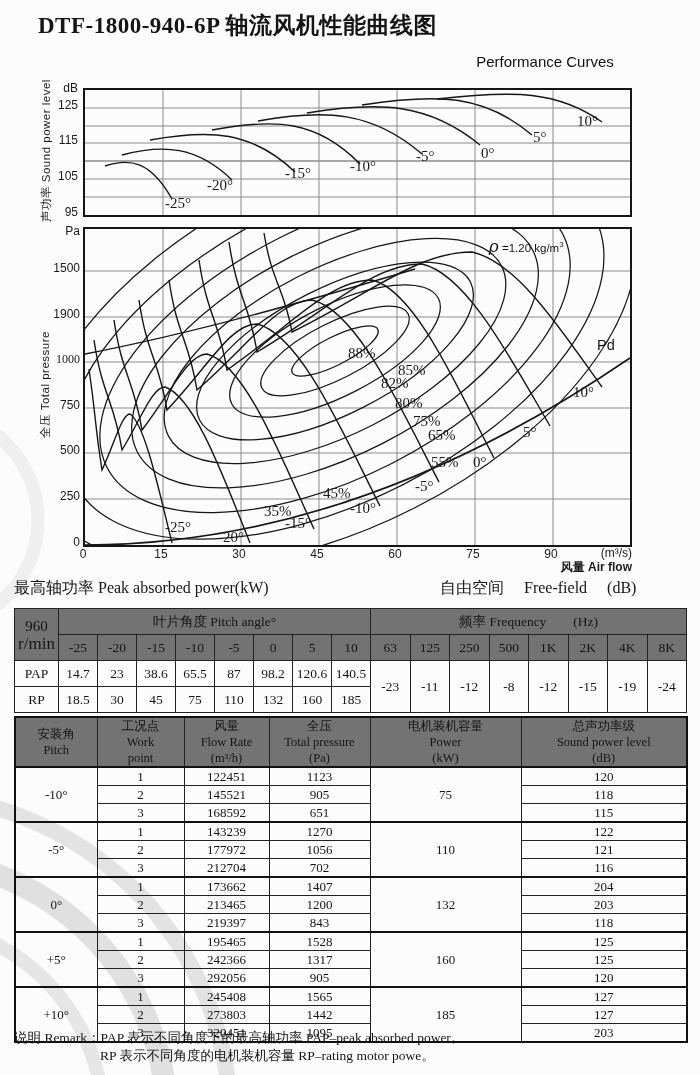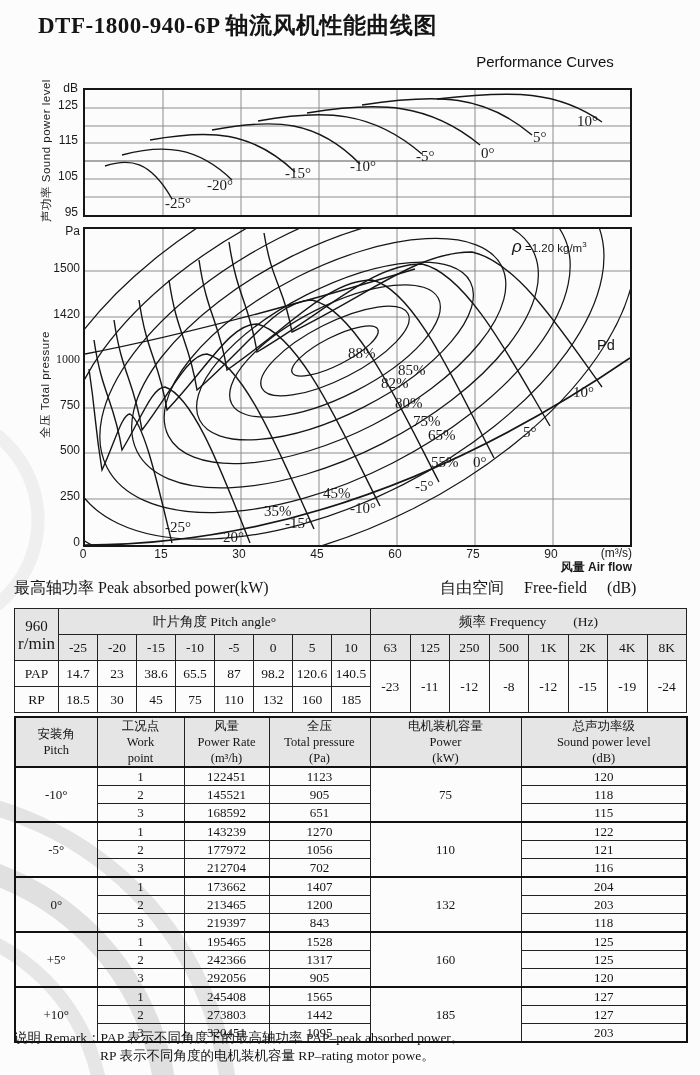--- a/index.html
+++ b/index.html
@@ -11,35 +11,35 @@
   .tick{font-size:12px;line-height:13px;color:#1a1a1a;}
   .clbl{font-size:15px;line-height:11px;color:#1a1a1a;white-space:nowrap;}
   .chartbox{border:2px solid #161616;box-sizing:content-box;background:transparent;}
   .vlab{font-size:11.5px;letter-spacing:.5px;text-align:center;transform:rotate(-90deg);
         transform-origin:center;white-space:nowrap;color:#1a1a1a;}
   #title{left:38px;top:10px;font-size:23px;font-weight:bold;letter-spacing:.5px;}
   #perf{left:380px;top:53px;width:330px;text-align:center;font-size:15px;color:#111;}
   table{border-collapse:collapse;table-layout:fixed;background:transparent;}
   .t{font-size:13px;}
   td,th{border:1px solid #222;padding:0;text-align:center;font-weight:normal;overflow:hidden;}
-  .hd{background:#e5e5e5;margin-left:8px;}
+  .hd{background:#737373;margin-left:8px;}
   #tbl1{left:14px;top:608px;width:672px;}
   #tbl1 td,#tbl1 th{height:25px;font-size:13.5px;}
   #tbl2{left:14px;top:716px;width:672px;border:2px solid #111;}
   #tbl2 th{height:18px;font-size:12.5px;line-height:15px;}
   #tbl2 td{height:17px;font-size:13px;line-height:16px;}
   #tbl2 .grp td{border-top:2px solid #111;}
   .hline{font-size:12.5px;line-height:16px;}
   #remark1,#remark2{font-size:13.5px;}
   svg{display:block;}
   .grid{stroke:#8c8c8c;stroke-width:1;}
   .crv{stroke:#161616;stroke-width:1.4;fill:none;}
   .crv2{stroke:#161616;stroke-width:1.7;fill:none;}
   .eff{stroke:#161616;stroke-width:1.25;fill:none;}
-  .rho{font-size:11.5px;margin-left:23px;} .rho .sym{font-size:17px;font-style:italic;}
+  .rho{font-size:11.5px;} .rho .sym{font-size:17px;font-style:italic;}
   sup{font-size:8px;}
 </style>
 </head>
 <body>
 
 <svg class="abs" style="left:0;top:0;width:700px;height:1075px;z-index:0;" viewBox="0 0 700 1075">
   <circle cx="-95" cy="1120" r="325" fill="none" stroke="#e3e3e3" stroke-width="16"></circle>
   <circle cx="-95" cy="1120" r="262" fill="none" stroke="#e0e0e0" stroke-width="22"></circle>
   <circle cx="-95" cy="1120" r="198" fill="none" stroke="#e6e6e6" stroke-width="14"></circle>
   <circle cx="-70" cy="520" r="108" fill="none" stroke="#efefef" stroke-width="13"></circle>
@@ -87,21 +87,21 @@
   <span class="abs clbl" style="left:200px;top:78px;">-15°</span>
   <span class="abs clbl" style="left:265px;top:71px;">-10°</span>
   <span class="abs clbl" style="left:331px;top:61px;">-5°</span>
   <span class="abs clbl" style="left:396px;top:58px;">0°</span>
   <span class="abs clbl" style="left:448px;top:42px;">5°</span>
   <span class="abs clbl" style="left:492px;top:26px;">10°</span>
 </div>
 
 <div class="abs sans tick r" style="left:38px;top:225px;width:42px;">Pa</div>
 <div class="abs sans tick r" style="left:38px;top:262px;width:42px;">1500</div>
-<div class="abs sans tick r" style="left:38px;top:308px;width:42px;">1420</div>
+<div class="abs sans tick r" style="left:38px;top:308px;width:42px;">1900</div>
 <div class="abs sans tick r" style="left:38px;top:353px;width:42px;font-family:Liberation Serif, serif;">1000</div>
 <div class="abs sans tick r" style="left:38px;top:399px;width:42px;">750</div>
 <div class="abs sans tick r" style="left:38px;top:444px;width:42px;">500</div>
 <div class="abs sans tick r" style="left:38px;top:490px;width:42px;">250</div>
 <div class="abs sans tick r" style="left:38px;top:536px;width:42px;">0</div>
 <div class="abs sans vlab" style="left:-41px;top:377px;width:172px;">全压 Total pressure</div>
 
 <div class="abs chartbox" id="mainchart" style="left:83px;top:227px;width:545px;height:316px;overflow:hidden;">
   <svg width="545" height="316" viewBox="0 0 545 316">
     <g class="grid">
@@ -257,21 +257,21 @@
       <div class="hline">安装角</div>
       <div class="hline">Pitch</div>
     </th>
     <th class="hd">
       <div class="hline">工况点</div>
       <div class="hline">Work</div>
       <div class="hline">point</div>
     </th>
     <th class="hd">
       <div class="hline">风量</div>
-      <div class="hline">Power Rate</div>
+      <div class="hline">Flow Rate</div>
       <div class="hline">(m³/h)</div>
     </th>
     <th class="hd">
       <div class="hline">全压</div>
       <div class="hline">Total pressure</div>
       <div class="hline">(Pa)</div>
     </th>
     <th class="hd">
       <div class="hline">电机装机容量</div>
       <div class="hline">Power</div>

